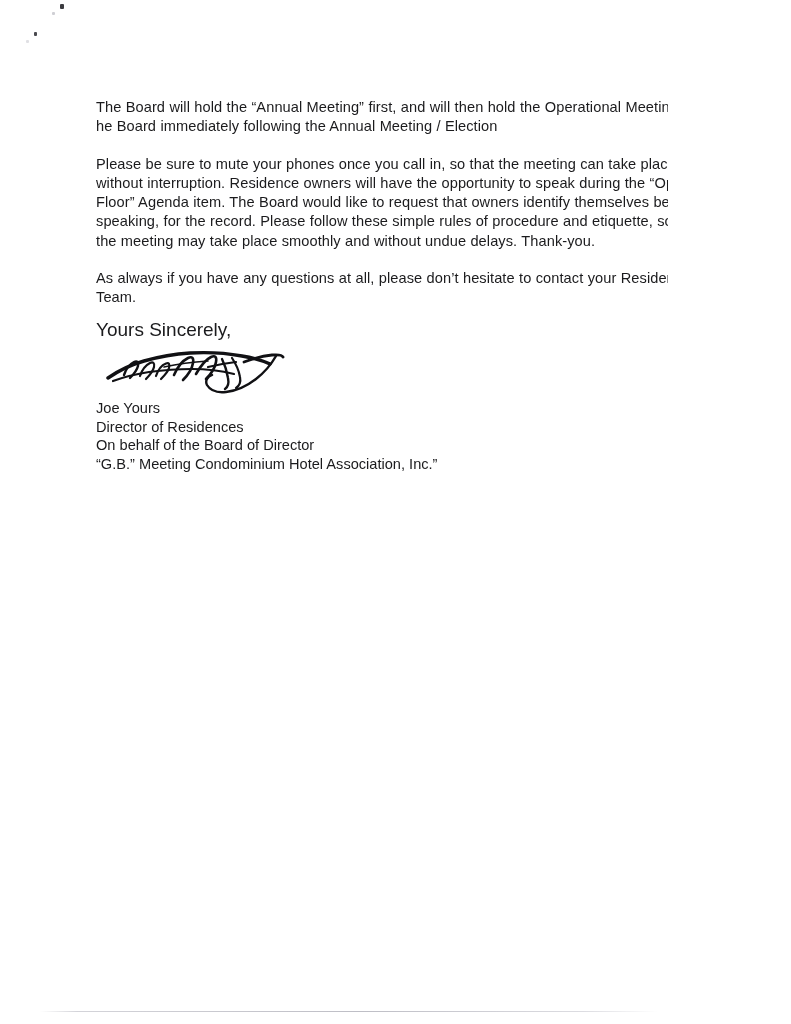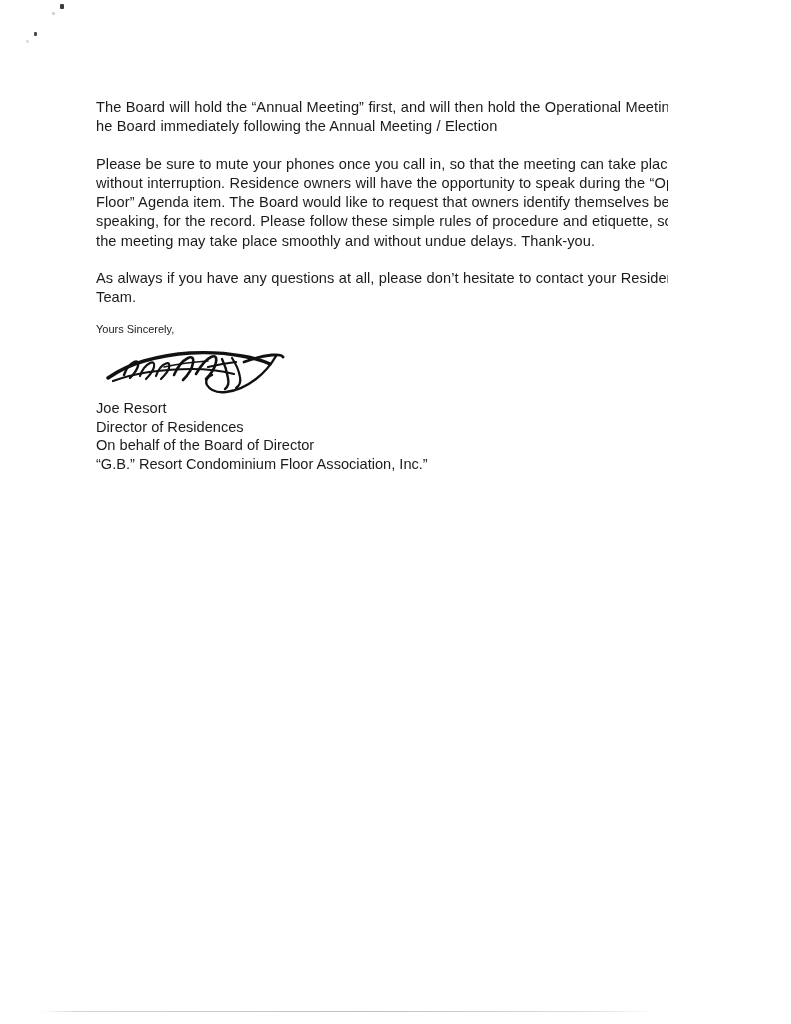--- a/index.html
+++ b/index.html
@@ -56,21 +56,21 @@
     line-height: 19.3px;
     color: #1b1b1d;
     letter-spacing: 0.08px;
     text-align: left;
     word-spacing: 0.2px;
   }
   p.para.tight { margin-bottom: 4px; }
 
   .closing {
     margin: 12px 0 0 0;
-    font-size: 11px;
+    font-size: 19px;
     line-height: 19.3px;
     color: #1b1b1d;
   }
 
   .signature-wrap {
     position: relative;
     height: 52px;
     margin-top: 6px;
     margin-left: 8px;
     width: 300px;
@@ -124,23 +124,23 @@
           <path d="M118,14 C121,20 123,27 124,33 C125,38 124,42 121,44" stroke-width="2.4"></path>
           <path d="M128,13 C132,19 135,26 136,32 C137,37 135,41 132,43" stroke-width="2.2"></path>
           <path d="M140,17 C148,14 158,11 168,10 C174,9.4 178,10 179,12" stroke-width="2.8"></path>
           <path d="M172,11 C168,18 161,27 152,34 C143,41 132,46 122,47 C113,48 106,45 103,40 C101,36 103,32 108,30" stroke-width="2.4"></path>
           <path d="M60,22 C74,19 90,17 104,16" stroke-width="1.6"></path>
         </g>
       </svg>
     </div>
 
     <div class="sign-block">
-      <div class="sline">Joe Resort</div>
+      <div class="sline">Joe Yours</div>
       <div class="sline">Director of Residences</div>
       <div class="sline">On behalf of the Board of Director</div>
-      <div class="sline">“G.B.” Resort Condominium Floor Association, Inc.”</div>
+      <div class="sline">“G.B.” Meeting Condominium Hotel Association, Inc.”</div>
     </div>
 
   </div>
 
   <div class="scan-edge"></div>
 
 </div>
 
 </body></html>

